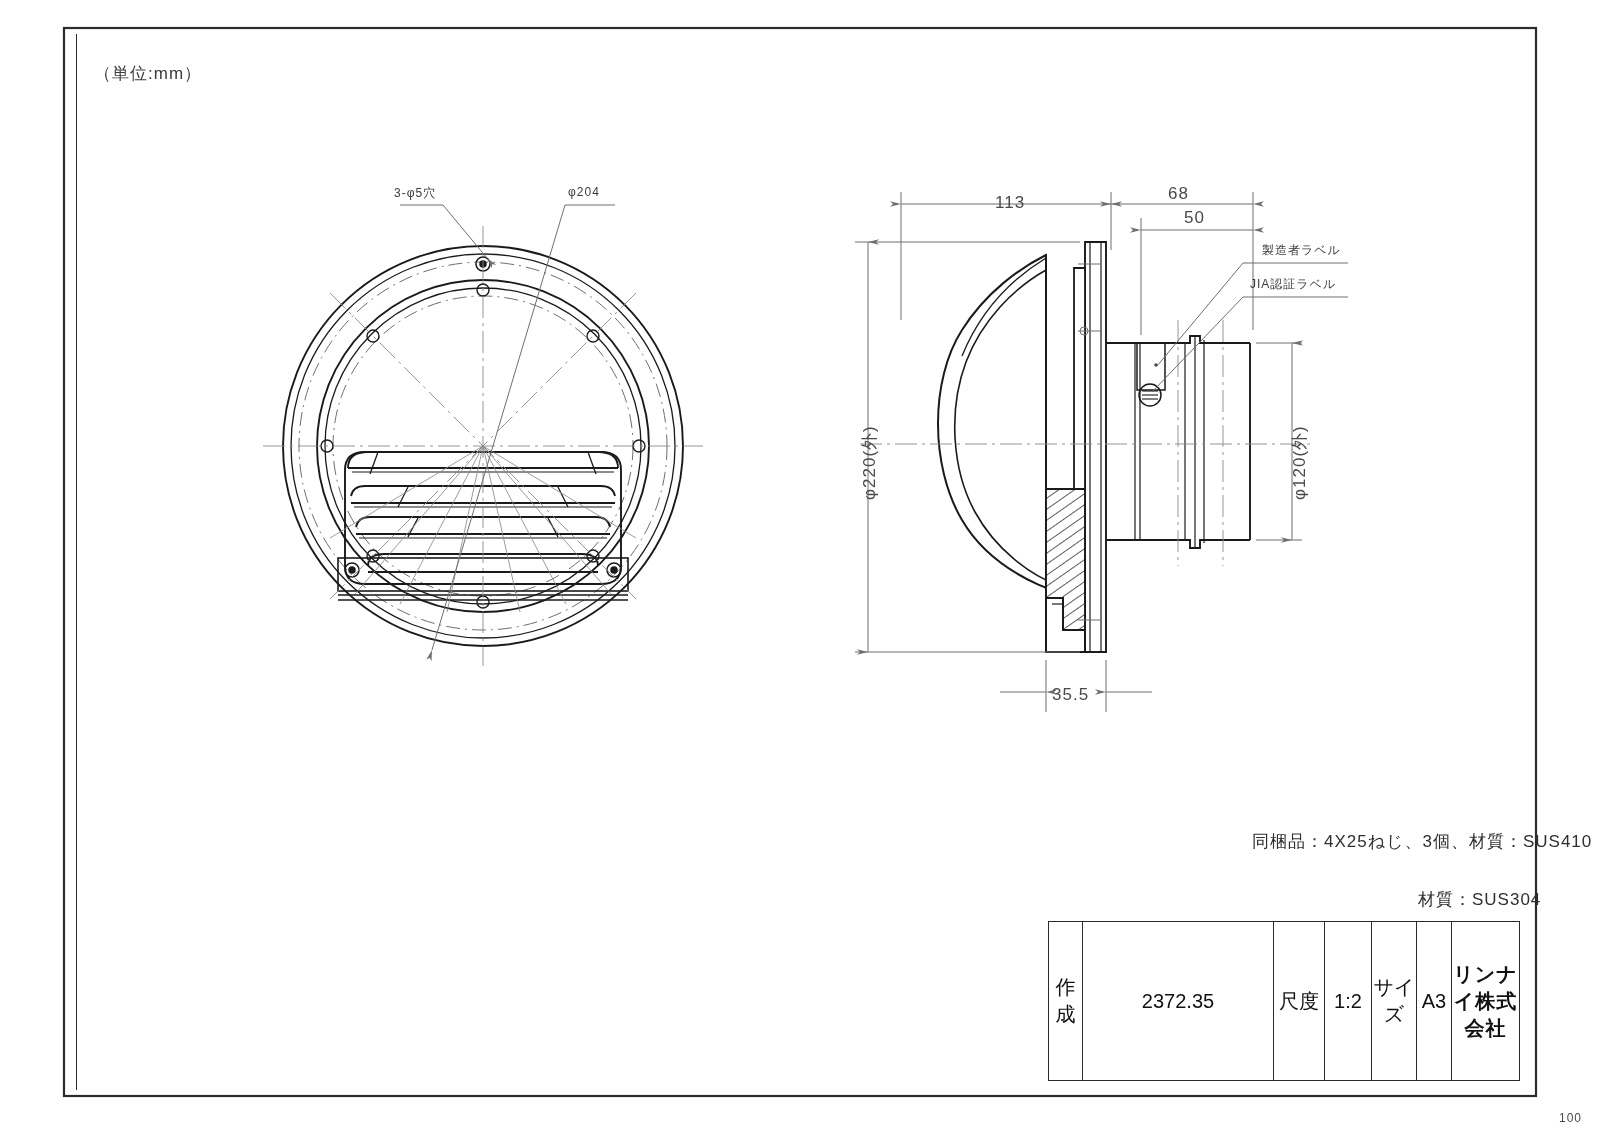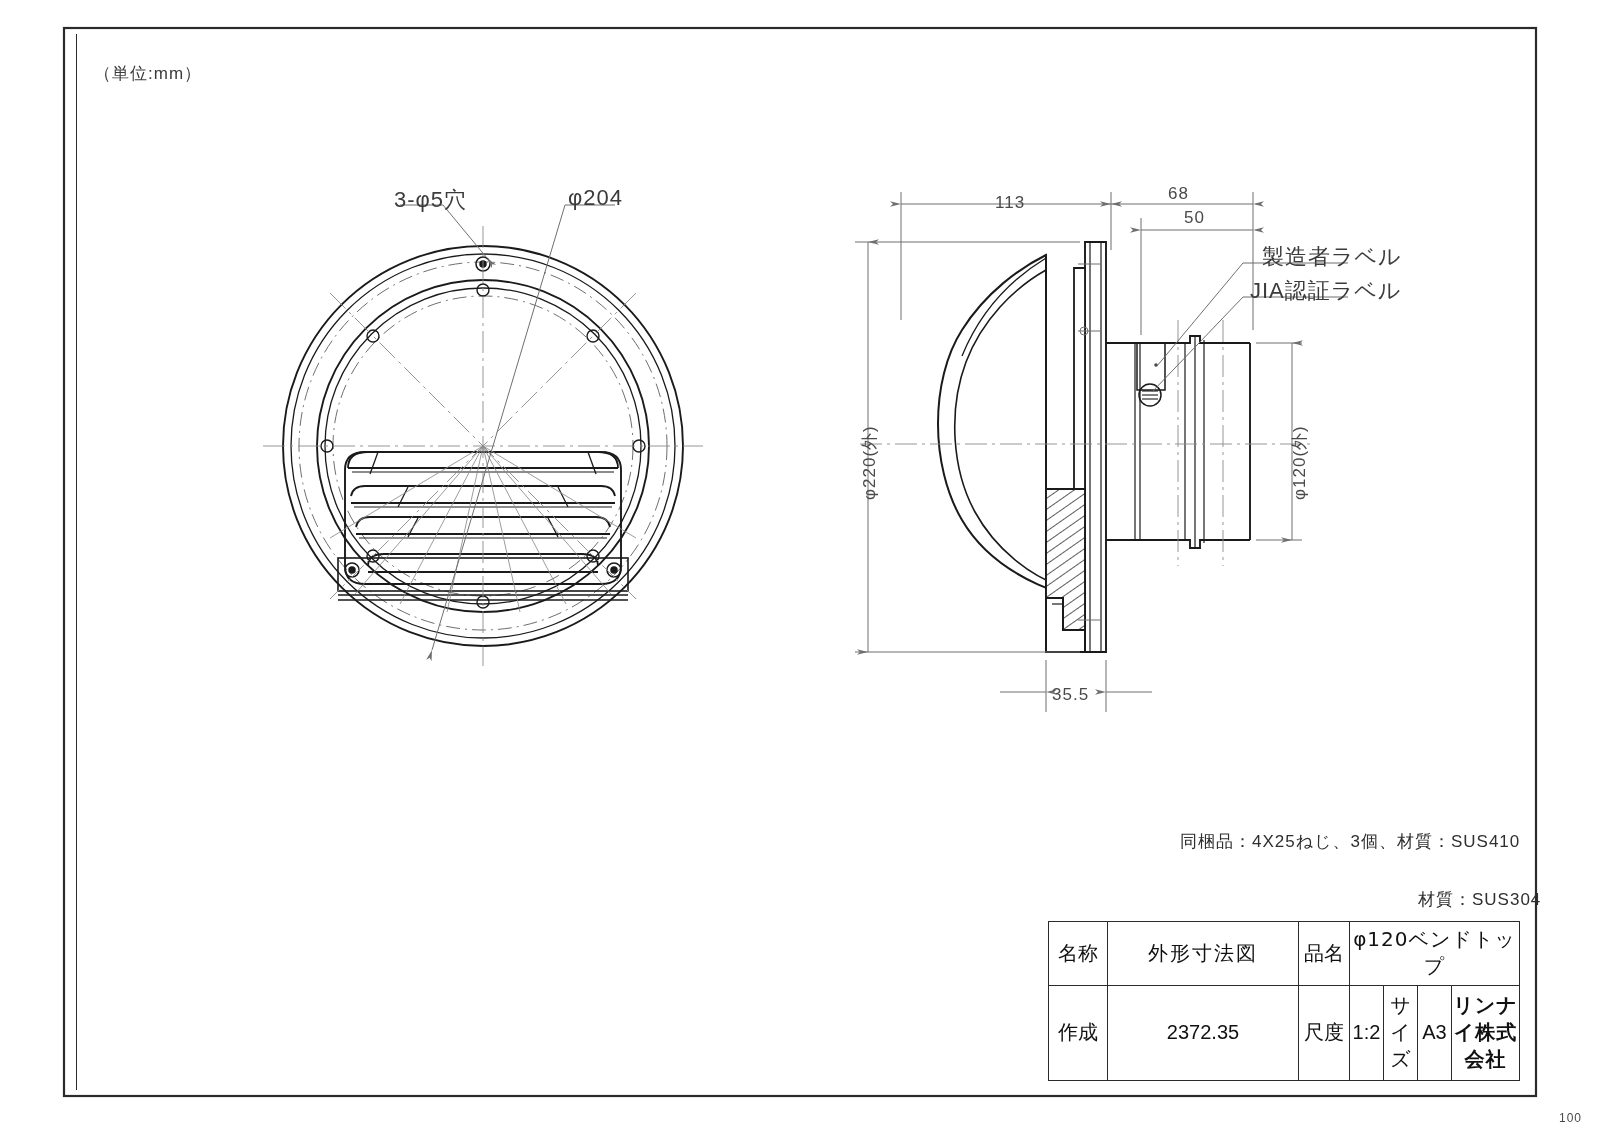--- a/index.html
+++ b/index.html
@@ -6,21 +6,21 @@
   html,body{margin:0;padding:0;background:#ffffff;}
   body{
     width:1600px;height:1131px;position:relative;overflow:hidden;
     font-family:"Liberation Sans","DejaVu Sans",sans-serif;
     color:#1a1a1a;
   }
   #sheet{position:absolute;inset:0;}
   svg.layer{position:absolute;left:0;top:0;width:1600px;height:1131px;}
   .txt{position:absolute;white-space:pre;font-family:"Liberation Sans","DejaVu Sans",sans-serif;color:#3b3b3b;}
   .dimtxt{font-size:17px;color:#4a4a4a;letter-spacing:1px;}
-  .lbl{font-size:22px;color:#3b3b3b;letter-spacing:1px;}
+  .lbl{font-size:12px;color:#3b3b3b;letter-spacing:1px;}
   .unit{font-size:17px;color:#3b3b3b;letter-spacing:1px;}
   .note{font-size:17px;color:#2f2f2f;letter-spacing:1px;}
   .vert{transform-origin:0 0;transform:rotate(-90deg);}
   
   #titleblock{position:absolute;left:1048px;top:921px;width:472px;height:160px;}
   #titleblock table{border-collapse:collapse;width:472px;height:160px;table-layout:fixed;}
   #titleblock td{
     border:1px solid #2b2b2b;text-align:center;vertical-align:middle;
     font-size:20px;color:#111;padding:0;
   }
@@ -287,32 +287,26 @@
   <div class="txt dimtxt" style="left:1184px;top:208px;">50</div>
 
   <div class="txt dimtxt vert" style="left:858px;top:500px;">φ220(外)</div>
   <div class="txt dimtxt vert" style="left:1288px;top:500px;">φ120(外)</div>
 
   <div class="txt dimtxt" style="left:1052px;top:685px;">35.5</div>
 
   <div class="txt lbl" style="left:1250px;top:242px;margin-left:12px;">製造者ラベル</div>
   <div class="txt lbl" style="left:1250px;top:276px;">JIA認証ラベル</div>
 
-  <div class="txt note" style="left:1180px;top:830px;">同梱品：4X25ねじ、3個、材質：SUS410</div>
+  <div class="txt note" style="left:1252px;top:830px;">同梱品：4X25ねじ、3個、材質：SUS410</div>
   <div class="txt note" style="left:1418px;top:888px;">材質：SUS304</div>
 
   <div id="titleblock">
     <table>
       <tbody>
-          <tr style="height:50px;">
-        <td class="jp hdr" style="width:58px;">名称</td>
-        <td class="jp tname" style="width:190px;">外形寸法図</td>
-        <td class="jp hdr" style="width:50px;">品名</td>
-        <td class="jp pname" colspan="5">φ120ベンドトップ</td>
-      </tr>
       <tr style="height:55px;">
         <td class="jp hdr">作成</td>
         <td class="small" style="width:190px;">2372.35</td>
         <td class="jp small" style="width:50px;">尺度</td>
         <td class="small" style="width:46px;">1:2</td>
         <td class="jp small" style="width:44px;">サイズ</td>
         <td class="small" style="width:34px;">A3</td>
         <td class="company" colspan="2">リンナイ株式会社</td>
       </tr>
     </tbody>

